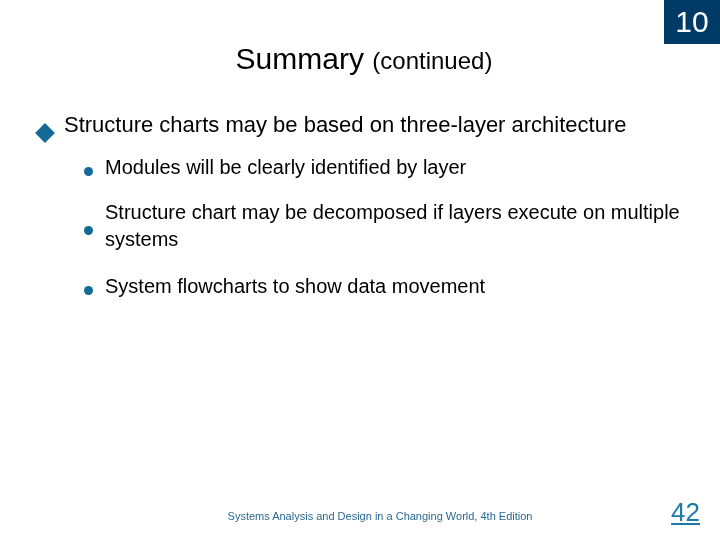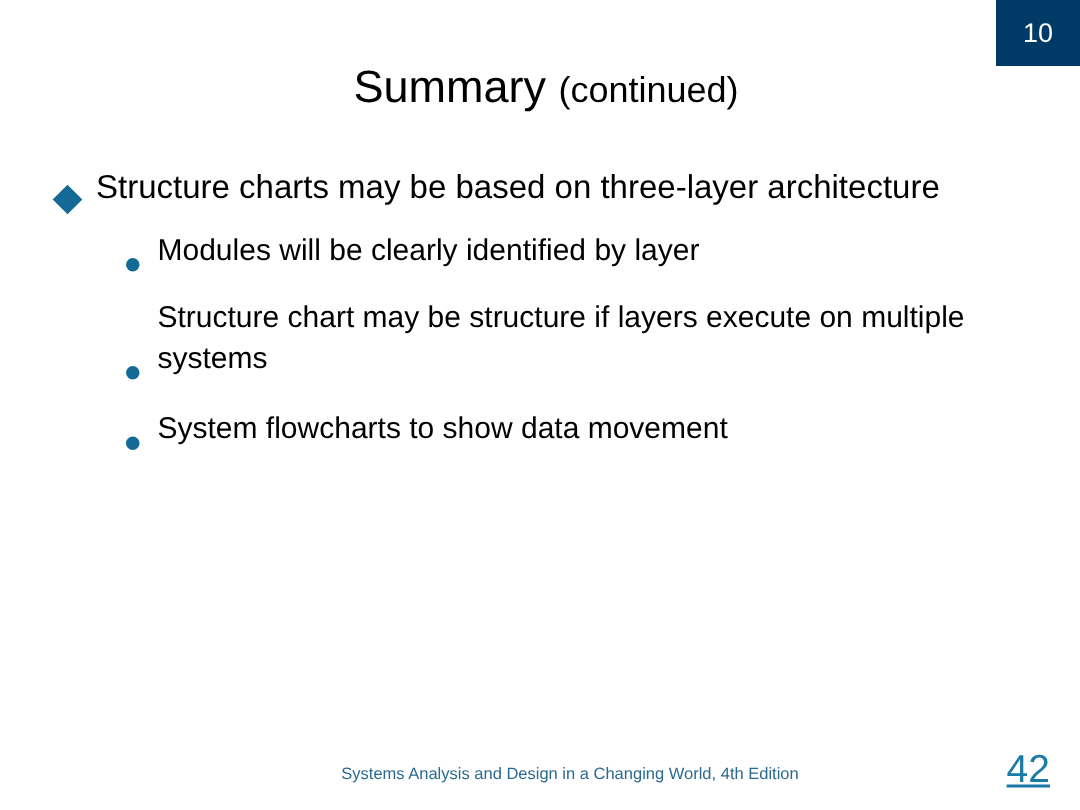--- a/index.html
+++ b/index.html
@@ -16,21 +16,21 @@
       overflow: hidden;
     }
     .chapter-badge {
       position: absolute;
       top: 0;
       right: 0;
       width: 56px;
       height: 44px;
       background: #003a66;
       color: #ffffff;
-      font-size: 18px;
+      font-size: 30px;
       display: flex;
       align-items: center;
       justify-content: center;
       font-family: Arial, sans-serif;
     }
     .slide-title {
       position: absolute;
       top: 42px;
       left: 4px;
       width: 100%;
@@ -68,21 +68,21 @@
     .level1-text {
       flex: 1;
     }
     .level2-list {
       margin-left: 46px;
       margin-top: 14px;
       margin-bottom: 20px;
     }
     .level2 {
       display: flex;
-      align-items: flex-end;
+      align-items: center;
       font-size: 20px;
       color: #000000;
       line-height: 1.35;
       margin-bottom: 18px;
     }
     .level2 .bullet-dot {
       flex: 0 0 auto;
       width: 9px;
       height: 9px;
       border-radius: 50%;
@@ -130,21 +130,21 @@
     <div class="bullet-diamond"></div>
     <div class="level1-text">Structure charts may be based on three-layer architecture</div>
   </div>
   <div class="level2-list">
     <div class="level2">
       <div class="bullet-dot"></div>
       <div class="level2-text">Modules will be clearly identified by layer</div>
     </div>
     <div class="level2">
       <div class="bullet-dot"></div>
-      <div class="level2-text">Structure chart may be structure if layers execute on multiple systems</div>
+      <div class="level2-text">Structure chart may be decomposed if layers execute on multiple systems</div>
     </div>
   </div>
 
   <div class="level2-list">
     <div class="level2">
       <div class="bullet-dot"></div>
       <div class="level2-text">System flowcharts to show data movement</div>
     </div>
   </div>
 

